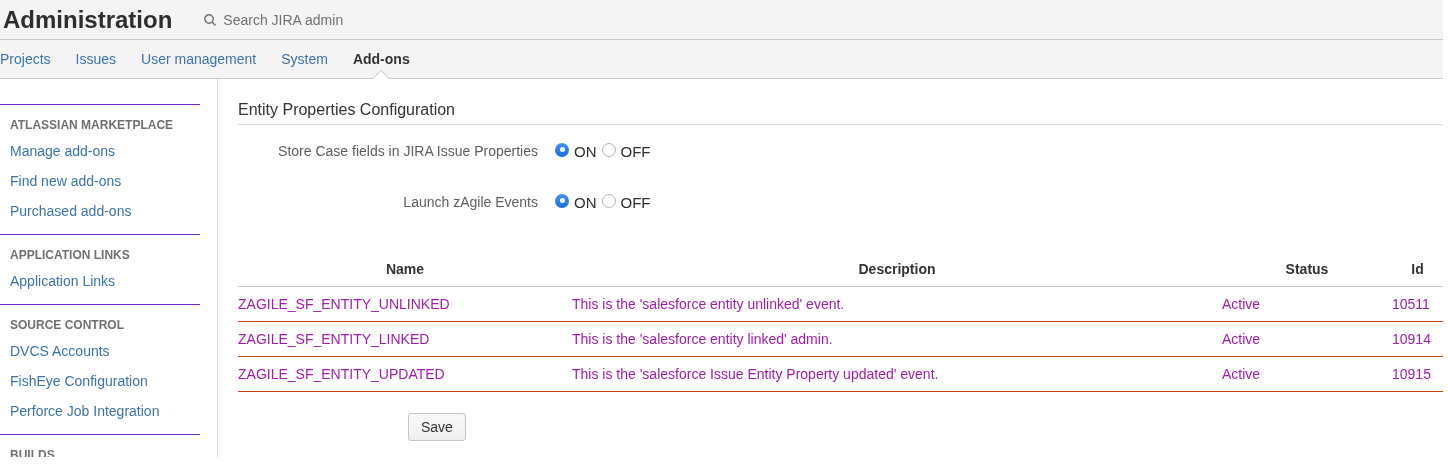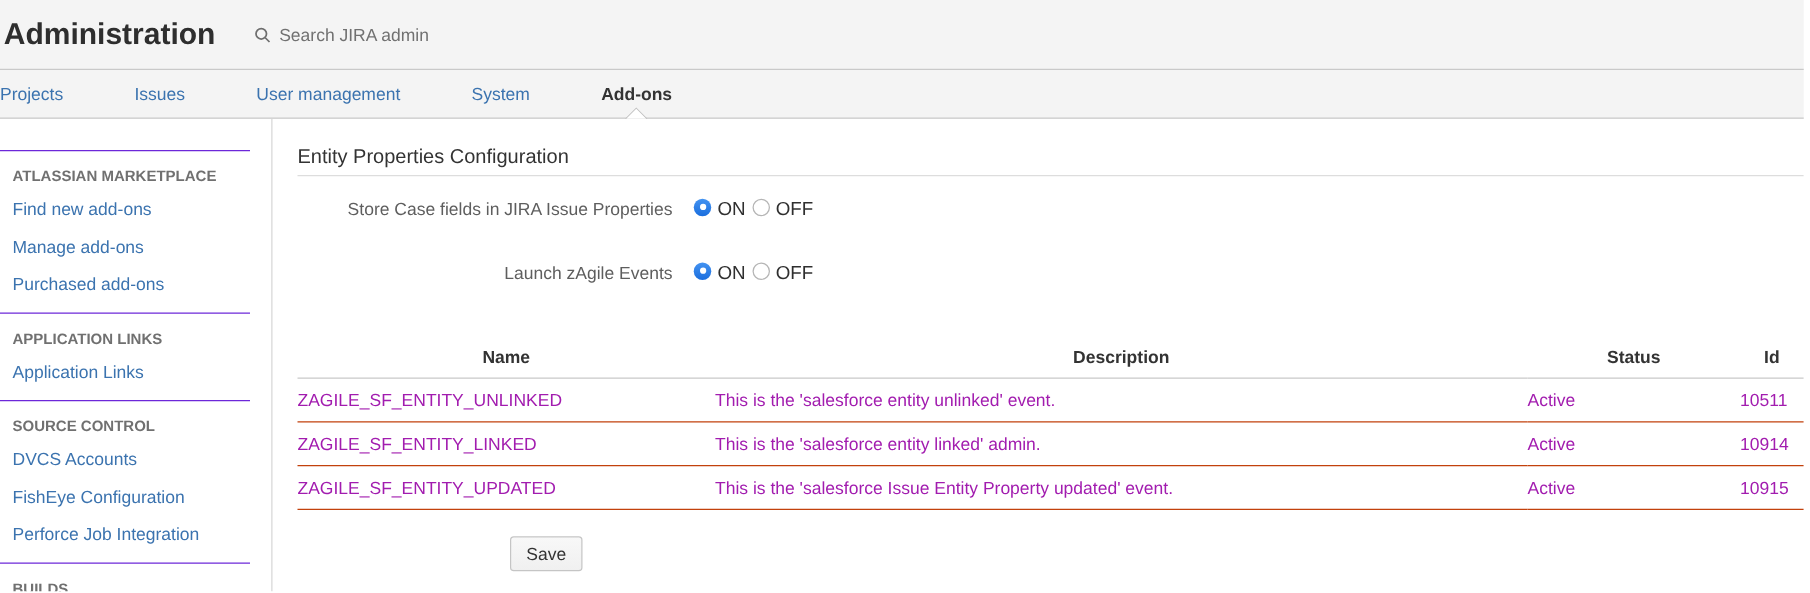--- a/index.html
+++ b/index.html
@@ -1,31 +1,31 @@
 <!DOCTYPE html>
 <html><head>
 <meta charset="utf-8">
 <style>
   * { margin:0; padding:0; box-sizing:border-box; }
   html,body { width:1448px; height:474px; overflow:hidden; background:#fff;
               font-family:"Liberation Sans", sans-serif; color:#333; }
 
   
-  .hdr { height:56px; background:#f4f4f4; border-bottom:1px solid #c9c9c9;
+  .hdr { height:40px; background:#f4f4f4; border-bottom:1px solid #c9c9c9;
          display:flex; align-items:center; padding-left:3px; }
   .hdr h1 { font-size:24px; font-weight:bold; color:#2e2e2e; letter-spacing:0; }
   .search { display:flex; align-items:center; margin-left:31px; }
   .search svg { margin-right:6px; display:block; }
   .search input { border:none; background:transparent; outline:none; font-size:14px;
                   font-family:"Liberation Sans", sans-serif; width:170px; color:#333; }
   .search input::placeholder { color:#717171; opacity:1; }
 
   
   .nav { height:39px; background:#f4f4f4; border-bottom:1px solid #c9c9c9;
-         display:flex; align-items:stretch; position:relative;gap:32px; }
+         display:flex; align-items:stretch; position:relative; }
   .nav-item { display:block; line-height:38px; font-size:14px; color:#3b73af;
               text-decoration:none; margin-right:25px; position:relative; }
   .nav-item.active { color:#333; font-weight:bold; }
   .nav-item.active::before { content:''; position:absolute; left:50%; margin-left:-9px;
        bottom:-1px; width:0; height:0; border-left:9px solid transparent;
        border-right:9px solid transparent; border-bottom:9px solid #c0c0c0; }
   .nav-item.active::after { content:''; position:absolute; left:50%; margin-left:-8px;
        bottom:-1px; width:0; height:0; border-left:8px solid transparent;
        border-right:8px solid transparent; border-bottom:8px solid #ffffff; }
 
@@ -96,22 +96,22 @@
     <a href="#" class="nav-item">Issues</a>
     <a href="#" class="nav-item">User management</a>
     <a href="#" class="nav-item">System</a>
     <a href="#" class="nav-item active">Add-ons</a>
   </nav>
 
 <div class="page">
   <aside class="sidebar">
       <div class="side-section">
         <div class="side-title">ATLASSIAN MARKETPLACE</div>
+        <a href="#" class="side-link">Manage add-ons</a>
         <a href="#" class="side-link">Find new add-ons</a>
-        <a href="#" class="side-link">Manage add-ons</a>
         <a href="#" class="side-link">Purchased add-ons</a>
       </div>
       <div class="side-section">
         <div class="side-title">APPLICATION LINKS</div>
         <a href="#" class="side-link">Application Links</a>
       </div>
       <div class="side-section">
         <div class="side-title">SOURCE CONTROL</div>
         <a href="#" class="side-link">DVCS Accounts</a>
         <a href="#" class="side-link">FishEye Configuration</a>

